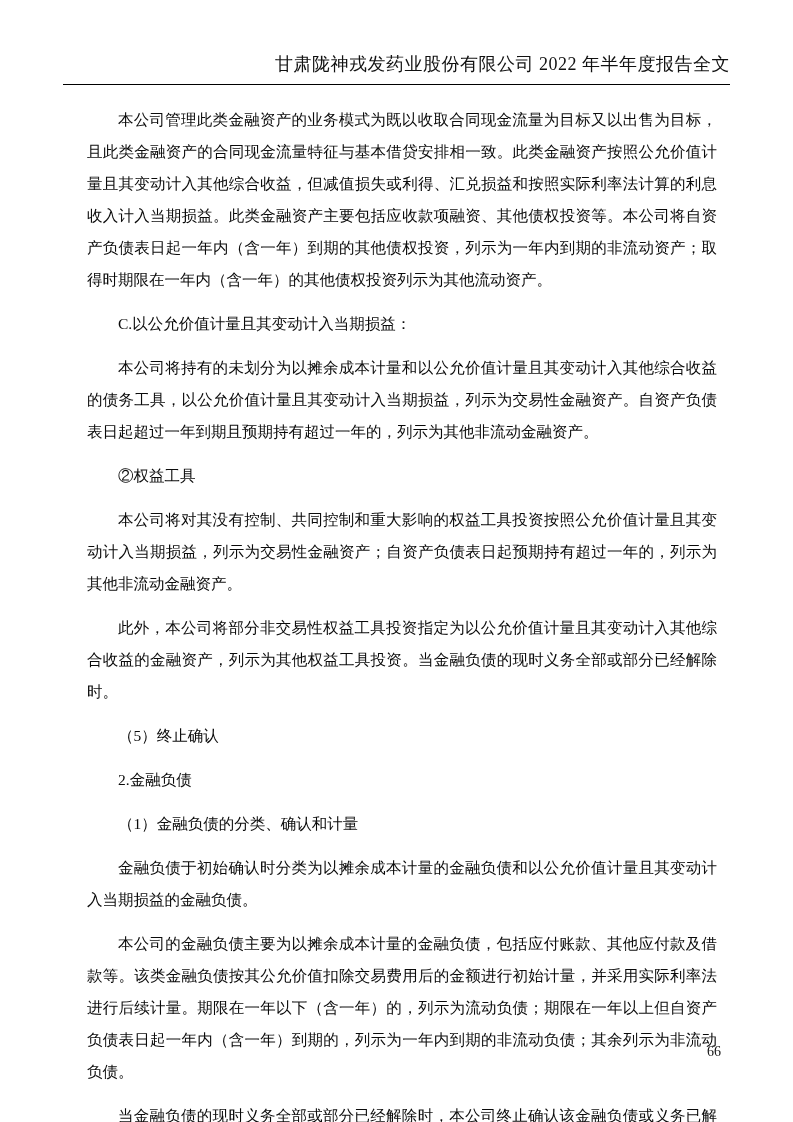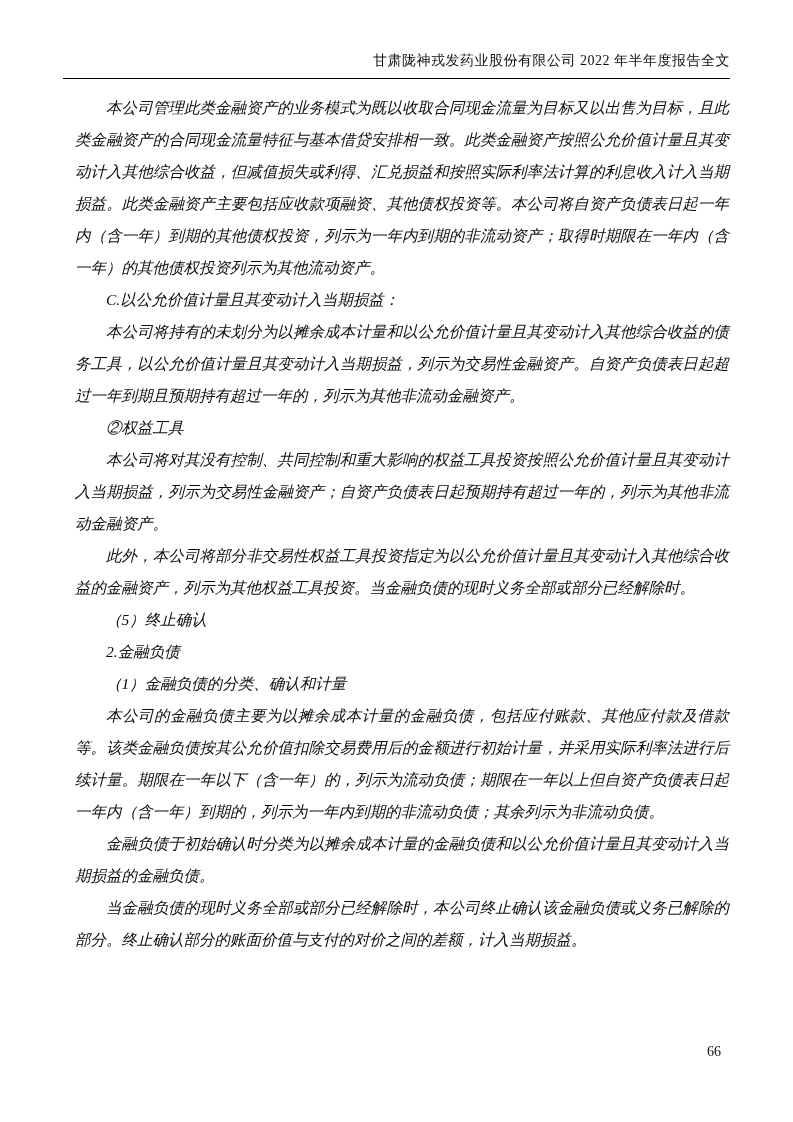--- a/index.html
+++ b/index.html
@@ -19,38 +19,37 @@
     overflow: hidden;
   }
   .doc-header {
     position: absolute;
     top: 52px;
     left: 63px;
     right: 63px;
     padding-bottom: 8px;
     border-bottom: 1px solid #000000;
     text-align: right;
-    font-size: 14px;
+    font-size: 18px;
     letter-spacing: 0.5px;
     color: #111111;
   }
   .doc-body {
     position: absolute;
     top: 92px;
     left: 75px;
     right: 64px;
     font-size: 15.5px;
     line-height: 32px;
     text-align: justify;
     color: #0a0a0a;
   }
   .doc-body p {
-    margin: 0;
+    margin: 12px;
     text-indent: 2em;
-    font-style: italic;
   }
   .doc-footer {
     position: absolute;
     right: 72px;
     bottom: 62px;
     font-size: 14px;
     color: #111111;
     text-align: right;
   }
 </style>
@@ -66,20 +65,20 @@
   <div class="doc-body">
     <p>本公司管理此类金融资产的业务模式为既以收取合同现金流量为目标又以出售为目标，且此类金融资产的合同现金流量特征与基本借贷安排相一致。此类金融资产按照公允价值计量且其变动计入其他综合收益，但减值损失或利得、汇兑损益和按照实际利率法计算的利息收入计入当期损益。此类金融资产主要包括应收款项融资、其他债权投资等。本公司将自资产负债表日起一年内（含一年）到期的其他债权投资，列示为一年内到期的非流动资产；取得时期限在一年内（含一年）的其他债权投资列示为其他流动资产。</p>
     <p>C.以公允价值计量且其变动计入当期损益：</p>
     <p>本公司将持有的未划分为以摊余成本计量和以公允价值计量且其变动计入其他综合收益的债务工具，以公允价值计量且其变动计入当期损益，列示为交易性金融资产。自资产负债表日起超过一年到期且预期持有超过一年的，列示为其他非流动金融资产。</p>
     <p>②权益工具</p>
     <p>本公司将对其没有控制、共同控制和重大影响的权益工具投资按照公允价值计量且其变动计入当期损益，列示为交易性金融资产；自资产负债表日起预期持有超过一年的，列示为其他非流动金融资产。</p>
     <p>此外，本公司将部分非交易性权益工具投资指定为以公允价值计量且其变动计入其他综合收益的金融资产，列示为其他权益工具投资。当金融负债的现时义务全部或部分已经解除时。</p>
     <p>（5）终止确认</p>
     <p>2.金融负债</p>
     <p>（1）金融负债的分类、确认和计量</p>
+    <p>金融负债于初始确认时分类为以摊余成本计量的金融负债和以公允价值计量且其变动计入当期损益的金融负债。</p>
     <p>本公司的金融负债主要为以摊余成本计量的金融负债，包括应付账款、其他应付款及借款等。该类金融负债按其公允价值扣除交易费用后的金额进行初始计量，并采用实际利率法进行后续计量。期限在一年以下（含一年）的，列示为流动负债；期限在一年以上但自资产负债表日起一年内（含一年）到期的，列示为一年内到期的非流动负债；其余列示为非流动负债。</p>
-    <p>金融负债于初始确认时分类为以摊余成本计量的金融负债和以公允价值计量且其变动计入当期损益的金融负债。</p>
     <p>当金融负债的现时义务全部或部分已经解除时，本公司终止确认该金融负债或义务已解除的部分。终止确认部分的账面价值与支付的对价之间的差额，计入当期损益。</p>
   </div>
 
   <div class="doc-footer">66</div>
 
 </div>
 
 </body></html>

